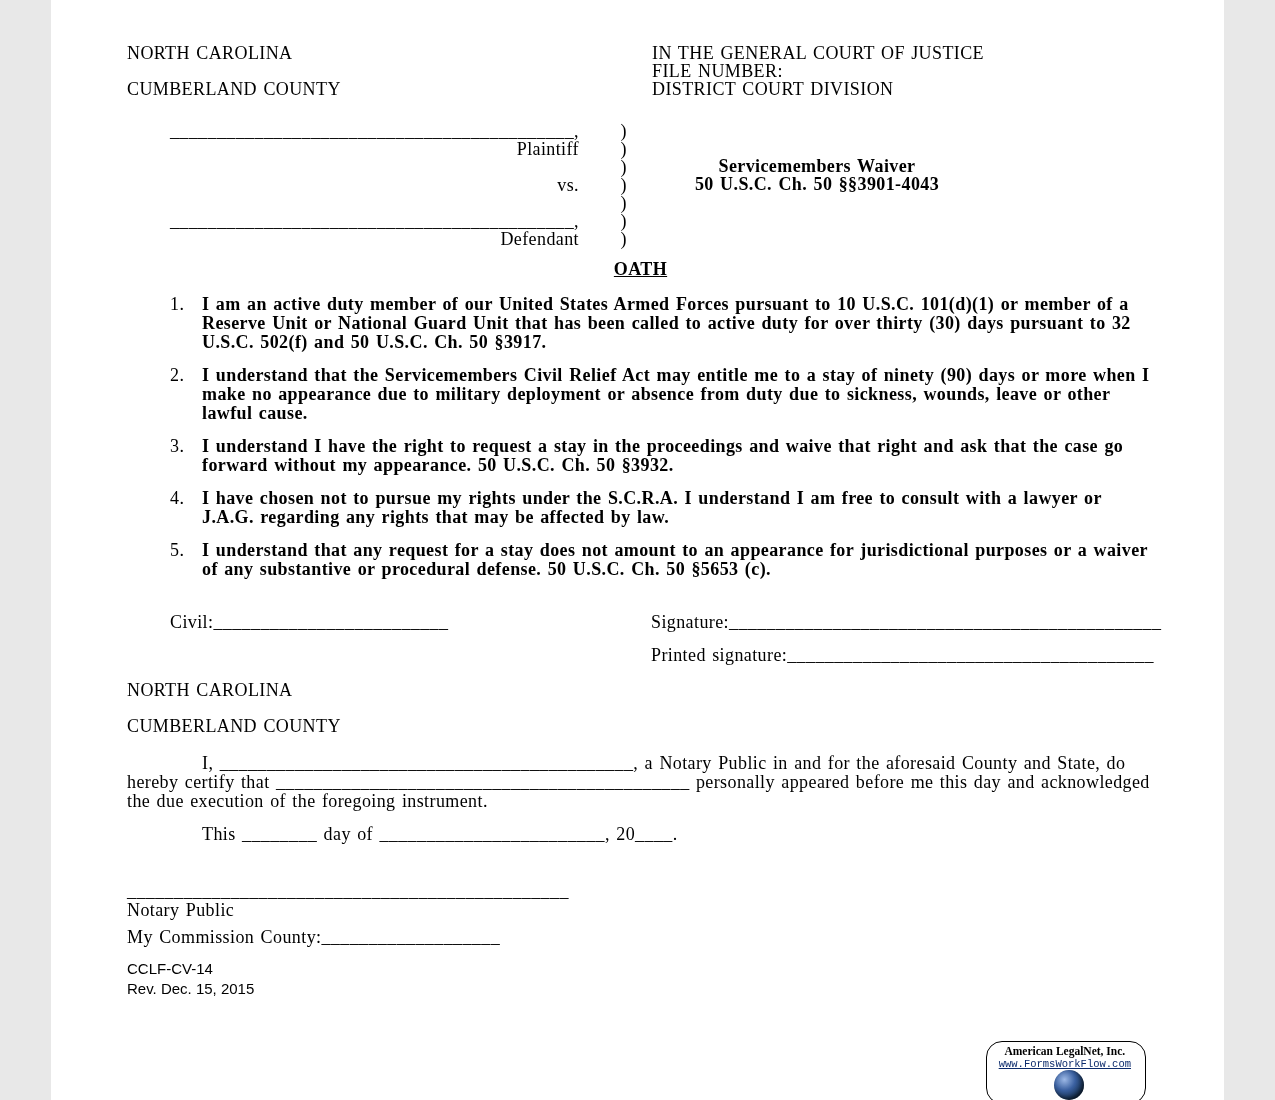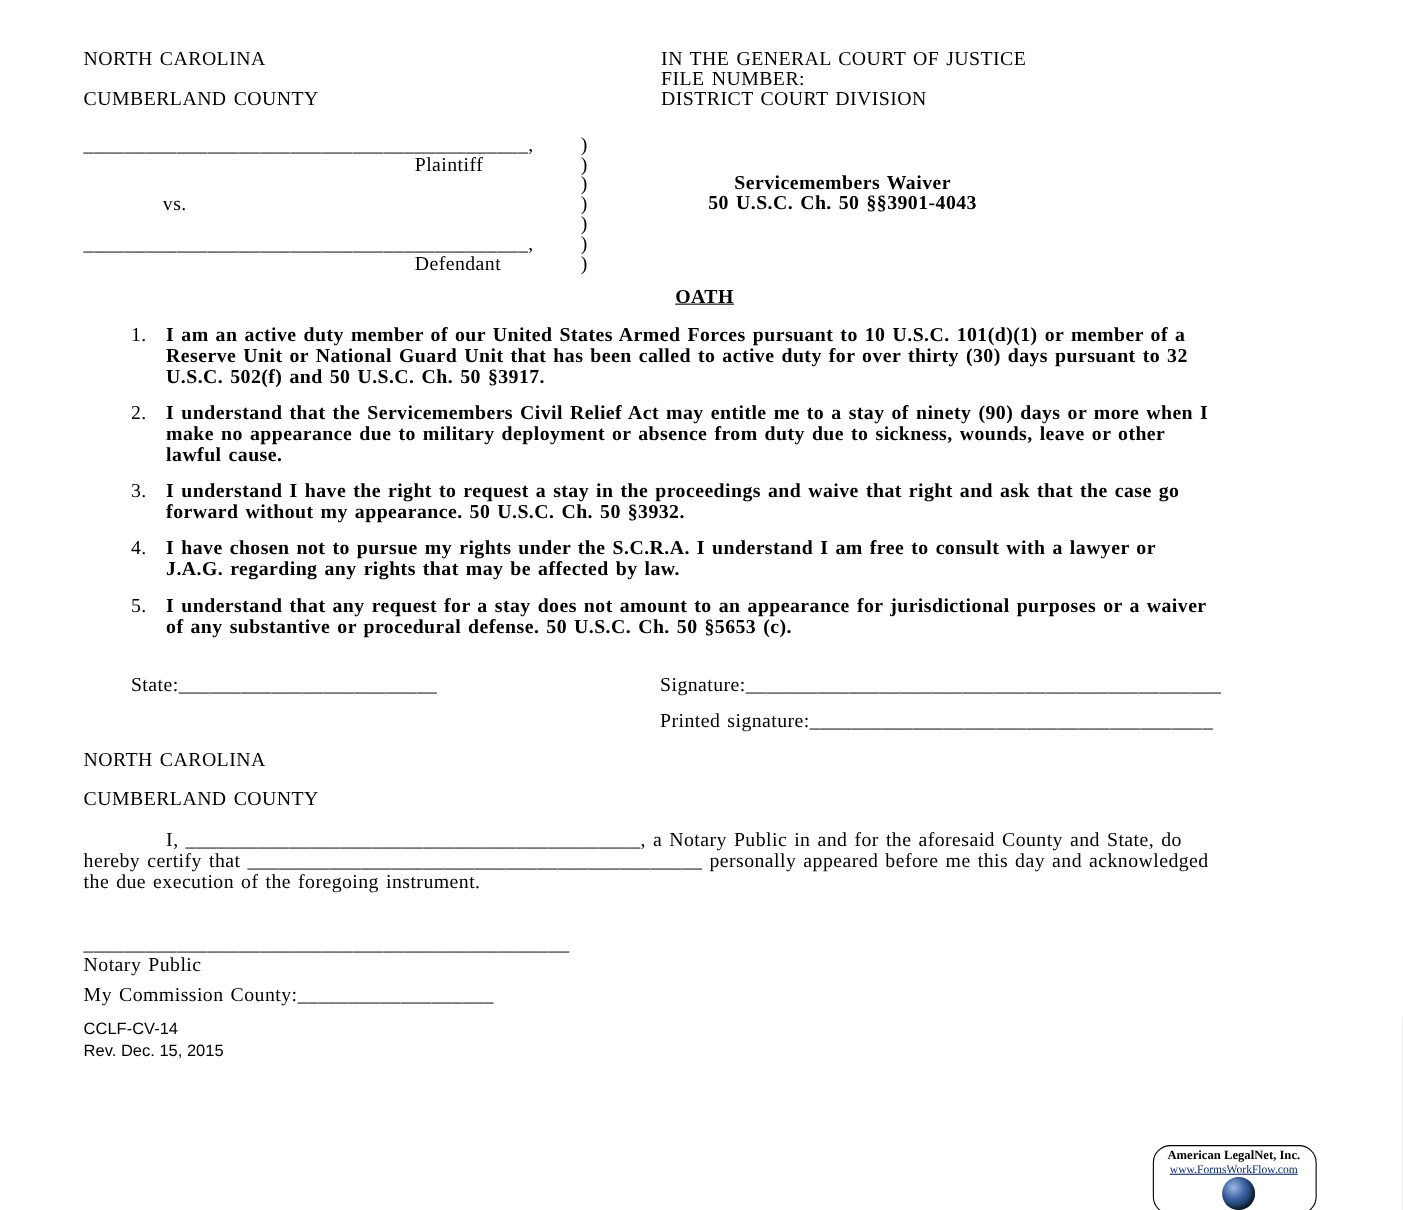--- a/index.html
+++ b/index.html
@@ -1,18 +1,18 @@
 <!DOCTYPE html>
 <html><head>
 <meta charset="utf-8">
 <style>
   html, body { margin: 0; padding: 0; background: #e8e8e8; }
   .page {
     position: relative;
-    width: 1275px;
+    width: 1173px;
     height: 1100px;
     margin: 0 auto;
     background: #ffffff;
     color: #000000;
     font-family: "Liberation Serif", serif;
     font-size: 18px;
     line-height: 19px;
     letter-spacing: 0.4px;
     word-spacing: 1.5px;
     box-sizing: border-box;
@@ -21,21 +21,21 @@
   }
 
   
   .header { display: grid; grid-template-columns: 525px auto; }
   .header .hline { height: 18px; line-height: 18px; }
 
   
   .caption { display: flex; margin-top: 24px; }
   .caption-left { width: 452px; }
   .caption-parens { width: 48px; }
-  .cap-row { height: 18px; line-height: 18px; white-space: nowrap; }
+  .cap-row { height: 18px; line-height: 18px; white-space: nowrap; text-align: right; }
   .label-offset { margin-left: 301px; }
   .vs-offset { margin-left: 72px; }
   .caption-title { width: 380px; text-align: center; padding-top: 35px; }
   .title-line { font-weight: bold; height: 18px; line-height: 18px; }
 
   
   .oath-heading { margin-top: 12px; text-align: center; }
   .oath-heading span { font-weight: bold; text-decoration: underline; }
   .oath-intro { margin: 18px 0 0 0; text-indent: 75px; }
 
@@ -71,21 +71,21 @@
     display: flex;
     align-items: center;
     border: 1.5px solid #000;
     border-radius: 16px;
     padding: 3px 6px 3px 12px;
     background: #fff;
     flex-direction: column;
   }
   .badge-text { text-align: center; margin-right: 8px; letter-spacing: 0; word-spacing: 0; }
   .badge-company { font-weight: bold; font-size: 11.5px; line-height: 13px; font-family: "Liberation Serif", serif; }
-  .badge-url { display: block; font-size: 10.5px; line-height: 12px; color: #0b2a6b; text-decoration: underline; font-family: Liberation Serif, serif; cursor: pointer; }
+  .badge-url { display: block; font-size: 10.5px; line-height: 12px; color: #0b2a6b; text-decoration: underline; font-family: Liberation Mono, monospace; cursor: pointer; }
   .badge-globe {
     width: 30px; height: 30px; border-radius: 50%;
     background: radial-gradient(circle at 35% 32%, #9db9e6 0%, #3a60a0 38%, #16304f 72%, #0a1b33 100%);
     box-shadow: inset -2px -2px 4px rgba(0,0,0,0.5);
     flex: 0 0 30px;
   }
 </style>
 </head>
 <body>
 
@@ -157,30 +157,31 @@
 J.A.G. regarding any rights that may be affected by law.</span>
     </li>
     <li class="item">
       <span class="num">5.</span>
       <span class="text">I understand that any request for a stay does not amount to an appearance for jurisdictional purposes or a waiver
 of any substantive or procedural defense. 50 U.S.C. Ch. 50 §5653 (c).</span>
     </li>
   </ol>
 
   <div class="sig-row">
-    <div class="date-cell">State:_________________________</div>
+    <div class="date-cell">Civil:_________________________</div>
     <div>Signature:______________________________________________</div>
   </div>
   <div class="printed-row">Printed signature:_______________________________________</div>
 
   <div class="notary-state">NORTH CAROLINA</div>
   <div class="notary-county">CUMBERLAND COUNTY</div>
   <p class="notary-paragraph">I, ____________________________________________, a Notary Public in and for the aforesaid County and State, do
 hereby certify that ____________________________________________ personally appeared before me this day and acknowledged
 the due execution of the foregoing instrument.</p>
+  <p class="day-line">This ________ day of ________________________, 20____.</p>
 
   <div class="notary-sig">
     <div>_______________________________________________</div>
     <div>Notary Public</div>
   </div>
 
   <div class="commission">My Commission County:___________________</div>
 
   <div class="form-footer">
     <div>CCLF-CV-14</div>

